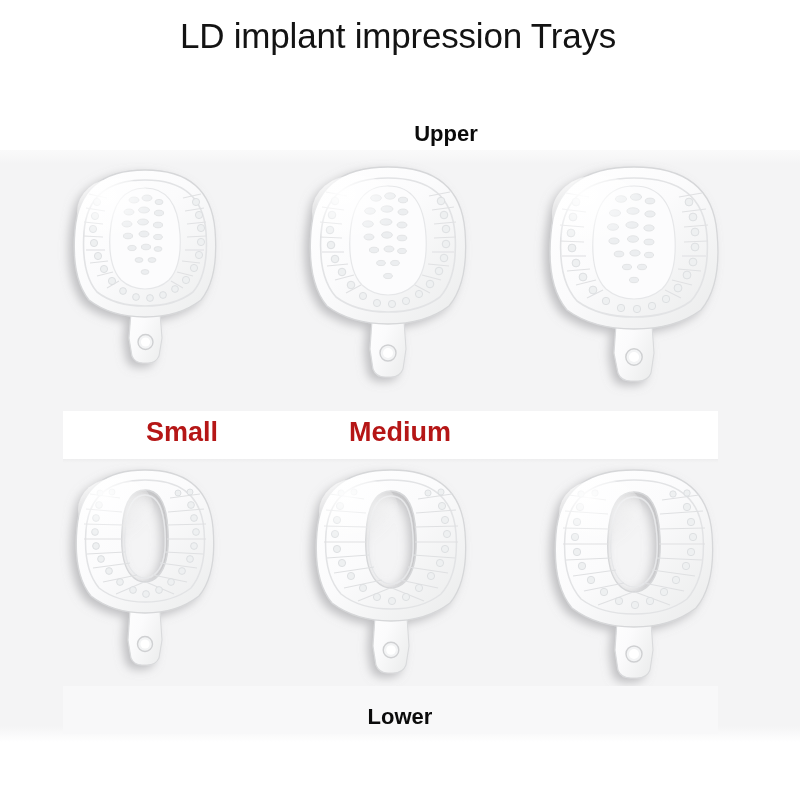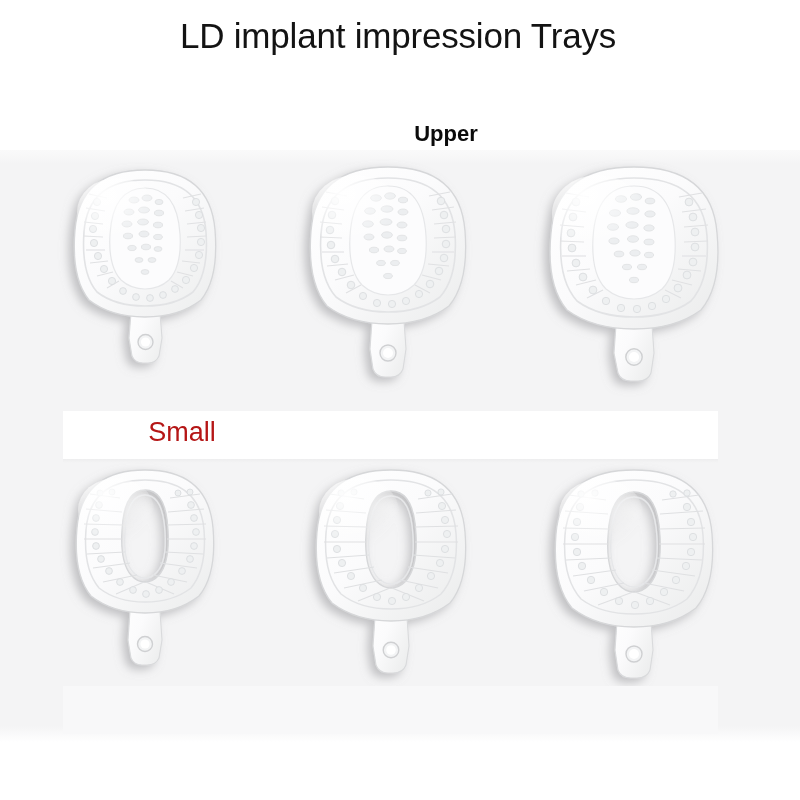--- a/index.html
+++ b/index.html
@@ -86,21 +86,21 @@
     left: 63px;
     top: 457px;
     width: 655px;
     height: 6px;
     background: linear-gradient(to bottom, rgba(150,150,150,0.10), rgba(150,150,150,0));
   }
   .size-label {
     position: absolute;
     top: 417px;
     font-size: 27px;
-    font-weight: 400;
+    font-weight: 700;
     color: #b51616;
     text-align: center;
     white-space: nowrap;
   }
   .size-label.small  { left: 92px;  width: 180px; }
   .size-label.medium { left: 310px; width: 180px; }
   .size-label.large  { left: 546px; width: 180px; }
 
   
   .tray {
@@ -392,20 +392,21 @@
             <circle cx="161" cy="45" r="3.9"></circle>
         </g>
         <ellipse cx="70" cy="57" rx="46" ry="39" fill="url(#g-gloss-ul)"></ellipse>
       </g>
     </svg>
   </div>
 
   <div class="size-band-shadow"></div>
   <div class="size-band"></div>
   <div class="size-label small">Small</div>
+  <div class="size-label medium">Medium</div>
 
   <div class="tray" style="left:58px; top:462px;">
     <svg width="200" height="230" viewBox="0 0 200 230">
       <defs>
         <linearGradient id="g-body-ls" x1="0" y1="0" x2="1" y2="1">
           <stop offset="0%" stop-color="#ffffff"></stop>
           <stop offset="45%" stop-color="#fbfbfc"></stop>
           <stop offset="100%" stop-color="#ebecec"></stop>
         </linearGradient>
         <radialGradient id="g-gloss-ls" cx="0.35" cy="0.25" r="0.7">
@@ -651,14 +652,15 @@
           <circle cx="138" cy="32" r="3.2"></circle>
             <circle cx="152" cy="31" r="3.2"></circle>
         </g>
         <ellipse cx="66" cy="52" rx="42" ry="35" fill="url(#g-gloss-ll)"></ellipse>
       </g>
     </svg>
   </div>
 
   <div style="position:absolute;left:63px;top:686px;width:655px;height:48px;background:#f8f8f9;"></div>
 
+  <div class="section-heading lower">Lower</div>
 
 </div>
 
 </body></html>

